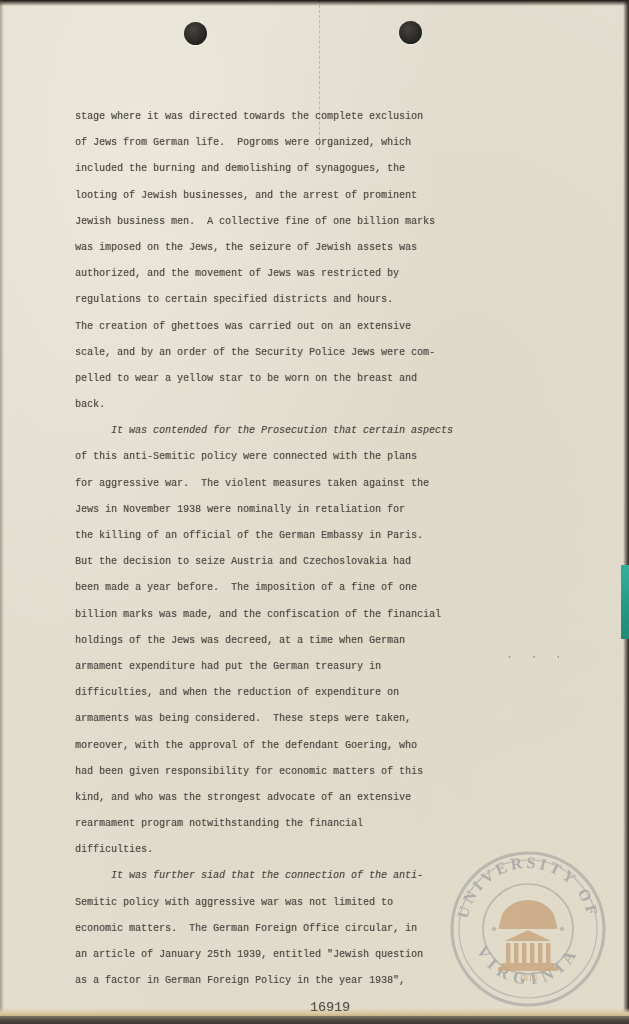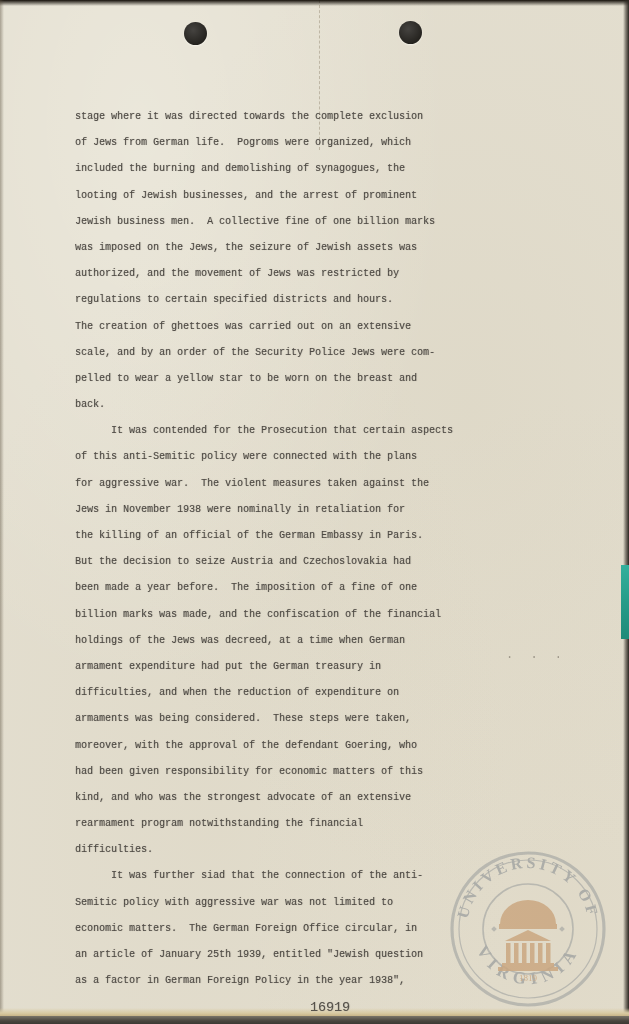--- a/index.html
+++ b/index.html
@@ -52,21 +52,21 @@
   .hole.h2 { left: 399px; top: 21px; }
   .text-block {
     position: absolute; left: 75px; top: 104px;
     font-size: 10px; line-height: 26.2px;
     color: #4e4a44;
     text-shadow: 0.4px 0.4px 0.7px rgba(78,74,68,0.45);
     white-space: pre;
     z-index: 3;
   }
   .text-block .line { height: 26.2px; }
-  .text-block .line.indent { padding-left: 36px; }
+  .text-block .line.indent { padding-left: 36px; font-style: italic; }
   .stray-marks {
     position: absolute; left: 506px; top: 651px;
     font-size: 12px; color: rgba(105,98,88,0.55);
     letter-spacing: 5px; z-index: 3;
   }
   .page-number {
     position: absolute; left: 0; top: 1000px; width: 660px;
     text-align: center; font-size: 13.4px; color: #56524b;
     text-shadow: 0.4px 0.4px 0.7px rgba(78,74,68,0.4);
     z-index: 3;

